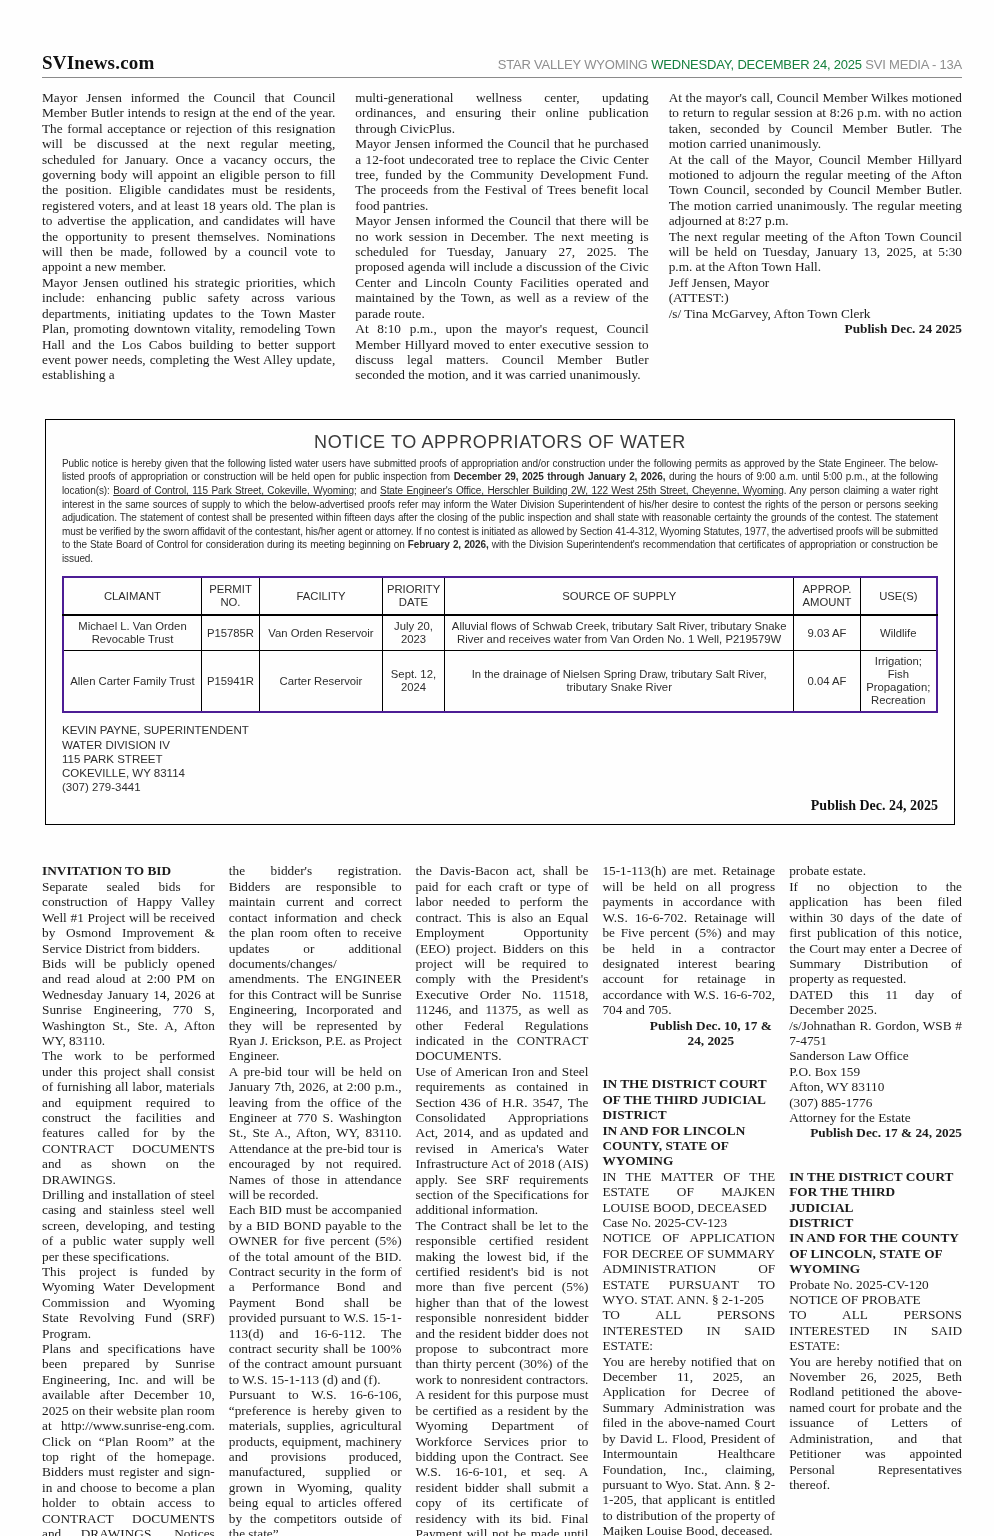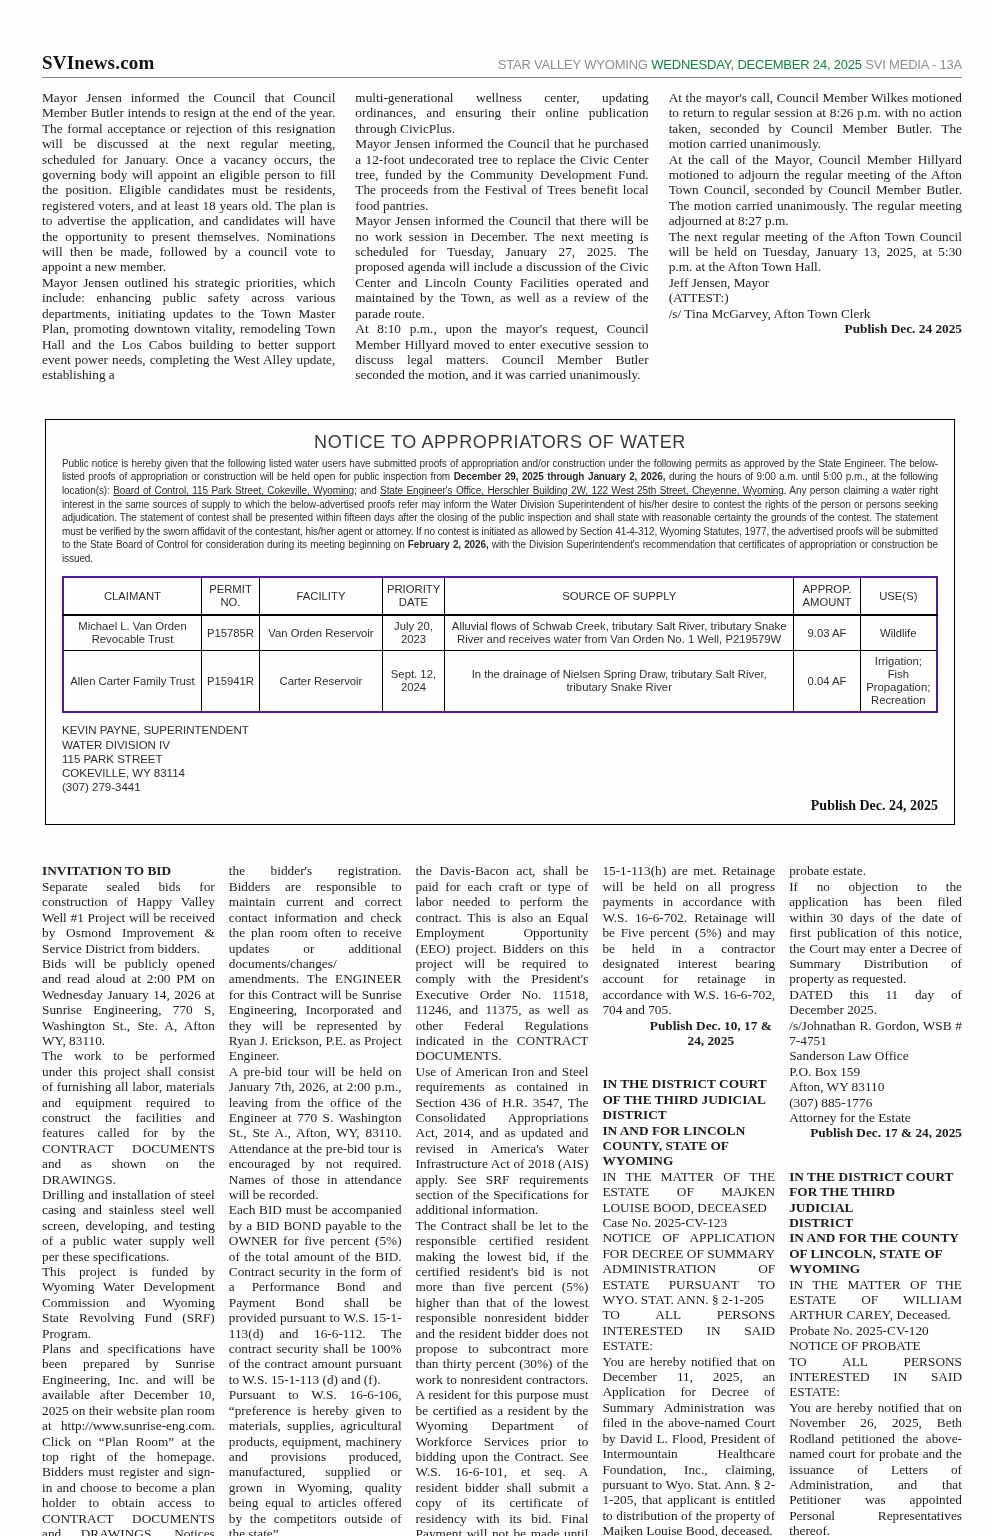--- a/index.html
+++ b/index.html
@@ -174,19 +174,18 @@
       <div class="blk-line">(307) 885-1776</div>
       <div class="blk-line">Attorney for the Estate</div>
       <div class="blk-publish-right">Publish Dec. 17 &amp; 24, 2025</div>
       <div class="blk-spacer" style="height: 28px;"></div>
       <div class="blk-heading">IN THE DISTRICT COURT
 FOR THE THIRD JUDICIAL
 DISTRICT
 IN AND FOR THE COUNTY
 OF LINCOLN, STATE OF
 WYOMING</div>
-      <div class="blk-para">IN THE MATTER OF THE ESTATE OF WILLIAM ARTHUR CAREY, Deceased.</div>
       <div class="blk-line">Probate No. 2025-CV-120</div>
       <div class="blk-line">NOTICE OF PROBATE</div>
       <div class="blk-para">TO ALL PERSONS INTERESTED IN SAID ESTATE:</div>
       <div class="blk-para">You are hereby notified that on November 26, 2025, Beth Rodland petitioned the above-named court for probate and the issuance of Letters of Administration, and that Petitioner was appointed Personal Representatives thereof.</div>
     </div>
   </div>
 
 </body></html>

